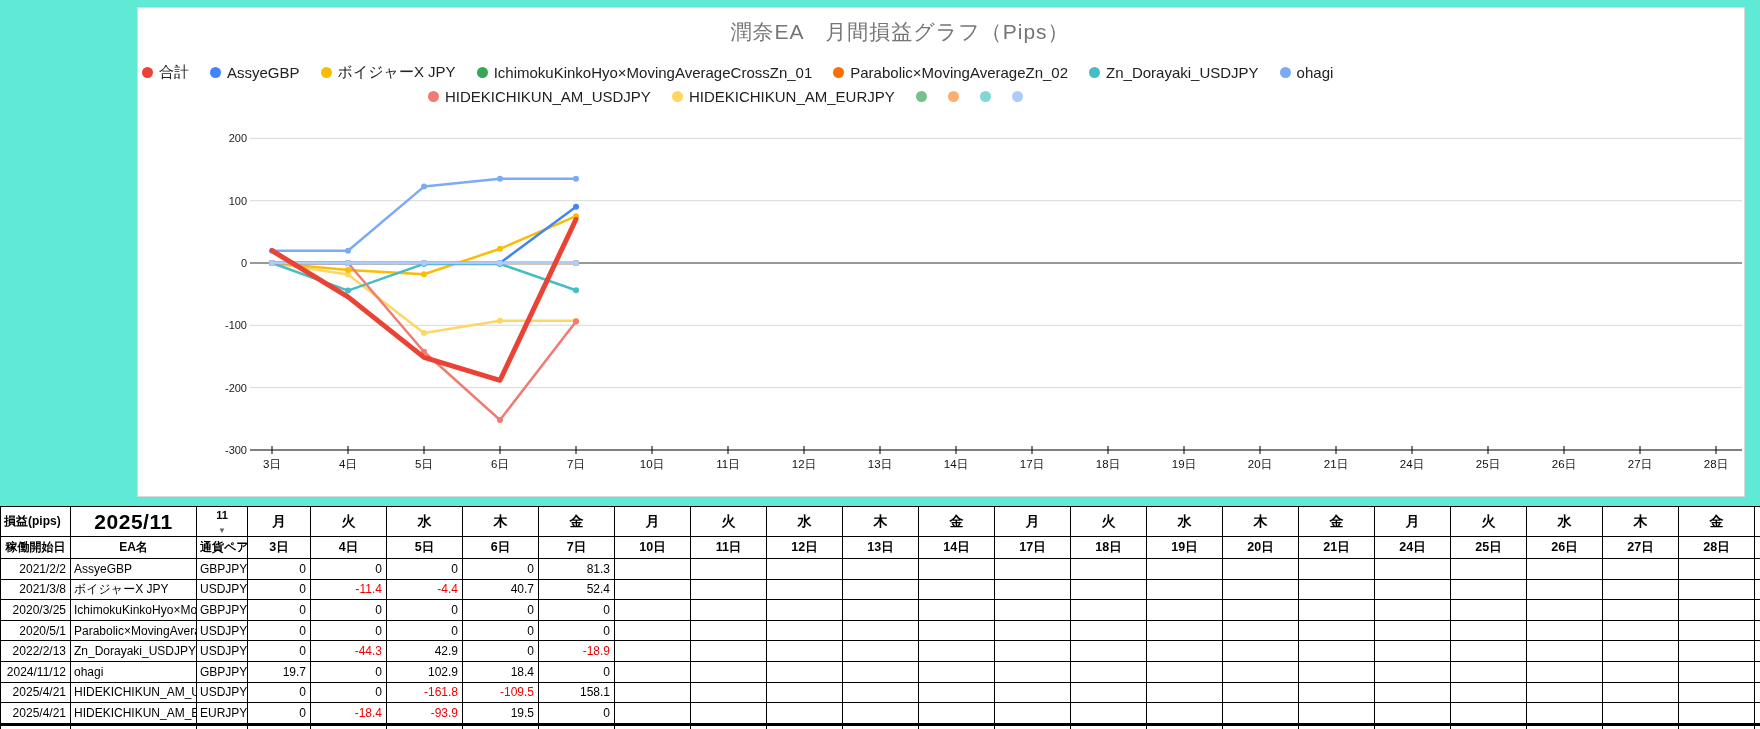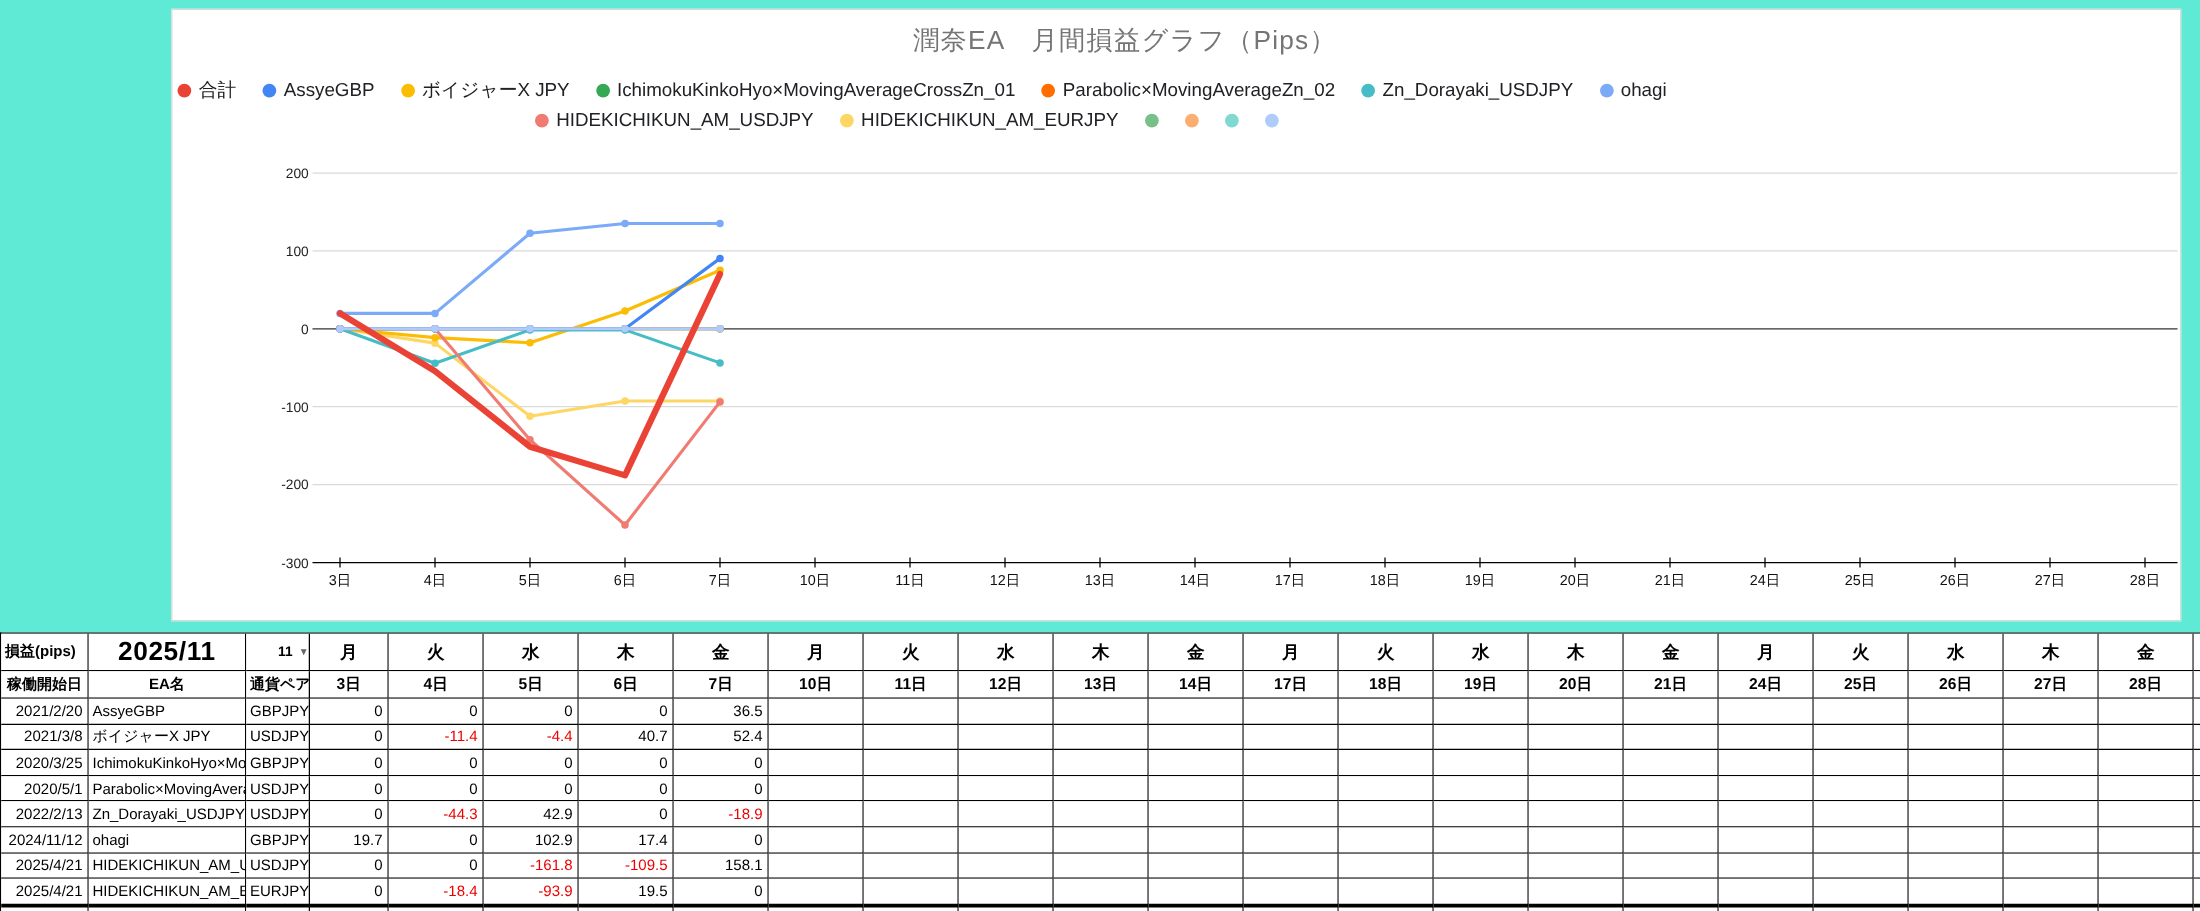--- a/index.html
+++ b/index.html
@@ -26,21 +26,21 @@
      display:flex;align-items:center;overflow:hidden;white-space:nowrap;background:#fff;}
   .center{justify-content:center;}
   .right{justify-content:flex-end;padding-right:4px;}
   .left{justify-content:flex-start;padding-left:3px;}
   .bold{font-weight:bold;}
   .month{font-size:21px;font-weight:bold;letter-spacing:0.5px;}
   .wk{font-size:14px;font-weight:bold;}
   .dayhdr{font-size:12.5px;font-weight:bold;}
   .neg{color:#ee0000;}
   .cut{border-bottom:none;border-top:2px solid #000;}
-  .selwrap{justify-content:flex-end;gap:5px;}
+  .selwrap{justify-content:center;gap:5px;flex-direction:column;}
   .selarrow{font-size:8px;color:#666;}
 </style>
 </head>
 <body>
 
 <div id="stage">
   <div id="chart-card"></div>
   <div id="chart-title">潤奈EA　月間損益グラフ（Pips）</div>
   <div id="legend-row1" class="legend-row">
       <div class="legend-item">
@@ -248,28 +248,28 @@
       <div class="c center dayhdr">18日</div>
       <div class="c center dayhdr">19日</div>
       <div class="c center dayhdr">20日</div>
       <div class="c center dayhdr">21日</div>
       <div class="c center dayhdr">24日</div>
       <div class="c center dayhdr">25日</div>
       <div class="c center dayhdr">26日</div>
       <div class="c center dayhdr">27日</div>
       <div class="c center dayhdr">28日</div>
       <div class="c "></div>
-      <div class="c right">2021/2/20</div>
+      <div class="c right">2021/2/2</div>
       <div class="c left">AssyeGBP</div>
       <div class="c left">GBPJPY</div>
       <div class="c right">0</div>
       <div class="c right">0</div>
       <div class="c right">0</div>
       <div class="c right">0</div>
-      <div class="c right">36.5</div>
+      <div class="c right">81.3</div>
       <div class="c right"></div>
       <div class="c right"></div>
       <div class="c right"></div>
       <div class="c right"></div>
       <div class="c right"></div>
       <div class="c right"></div>
       <div class="c right"></div>
       <div class="c right"></div>
       <div class="c right"></div>
       <div class="c right"></div>
@@ -374,21 +374,21 @@
       <div class="c right"></div>
       <div class="c right"></div>
       <div class="c right"></div>
       <div class="c "></div>
       <div class="c right">2024/11/12</div>
       <div class="c left">ohagi</div>
       <div class="c left">GBPJPY</div>
       <div class="c right">19.7</div>
       <div class="c right">0</div>
       <div class="c right">102.9</div>
-      <div class="c right">17.4</div>
+      <div class="c right">18.4</div>
       <div class="c right">0</div>
       <div class="c right"></div>
       <div class="c right"></div>
       <div class="c right"></div>
       <div class="c right"></div>
       <div class="c right"></div>
       <div class="c right"></div>
       <div class="c right"></div>
       <div class="c right"></div>
       <div class="c right"></div>

